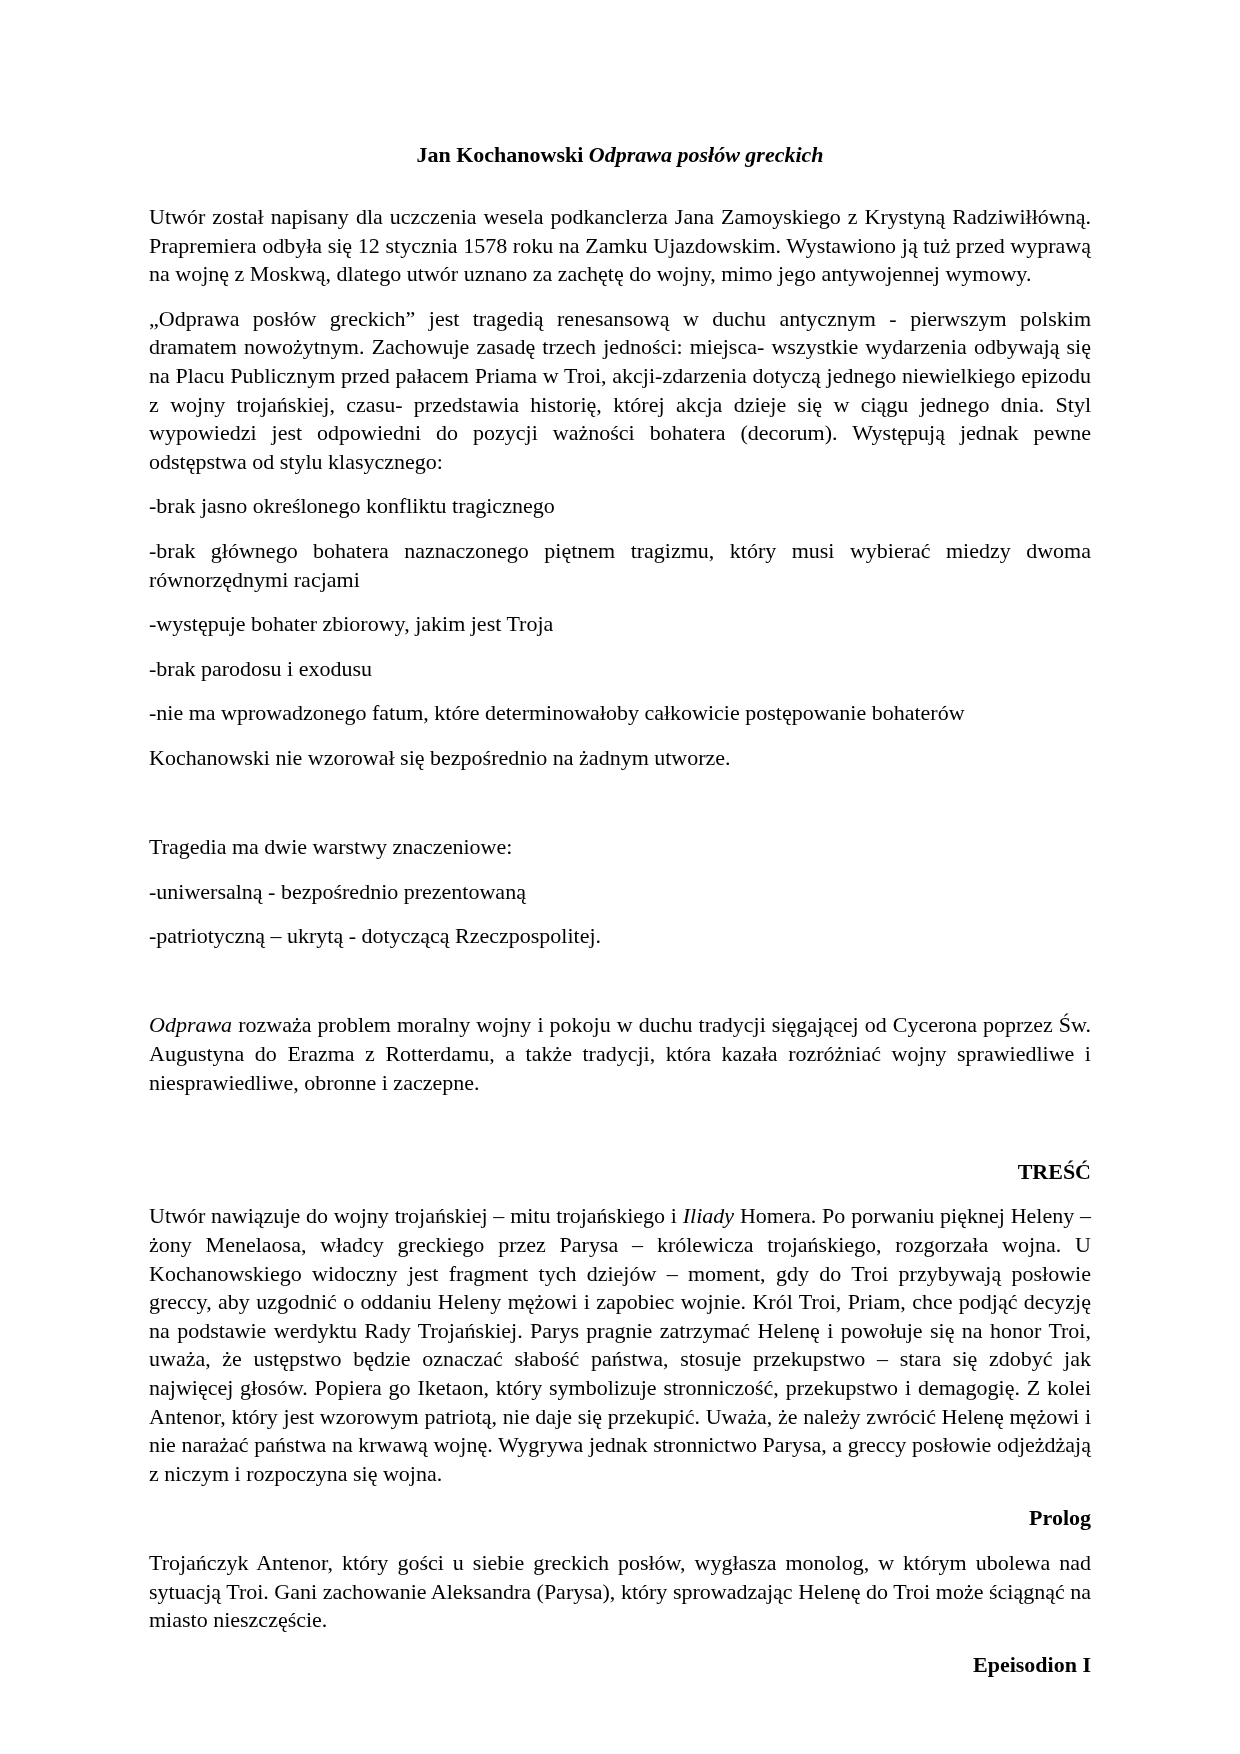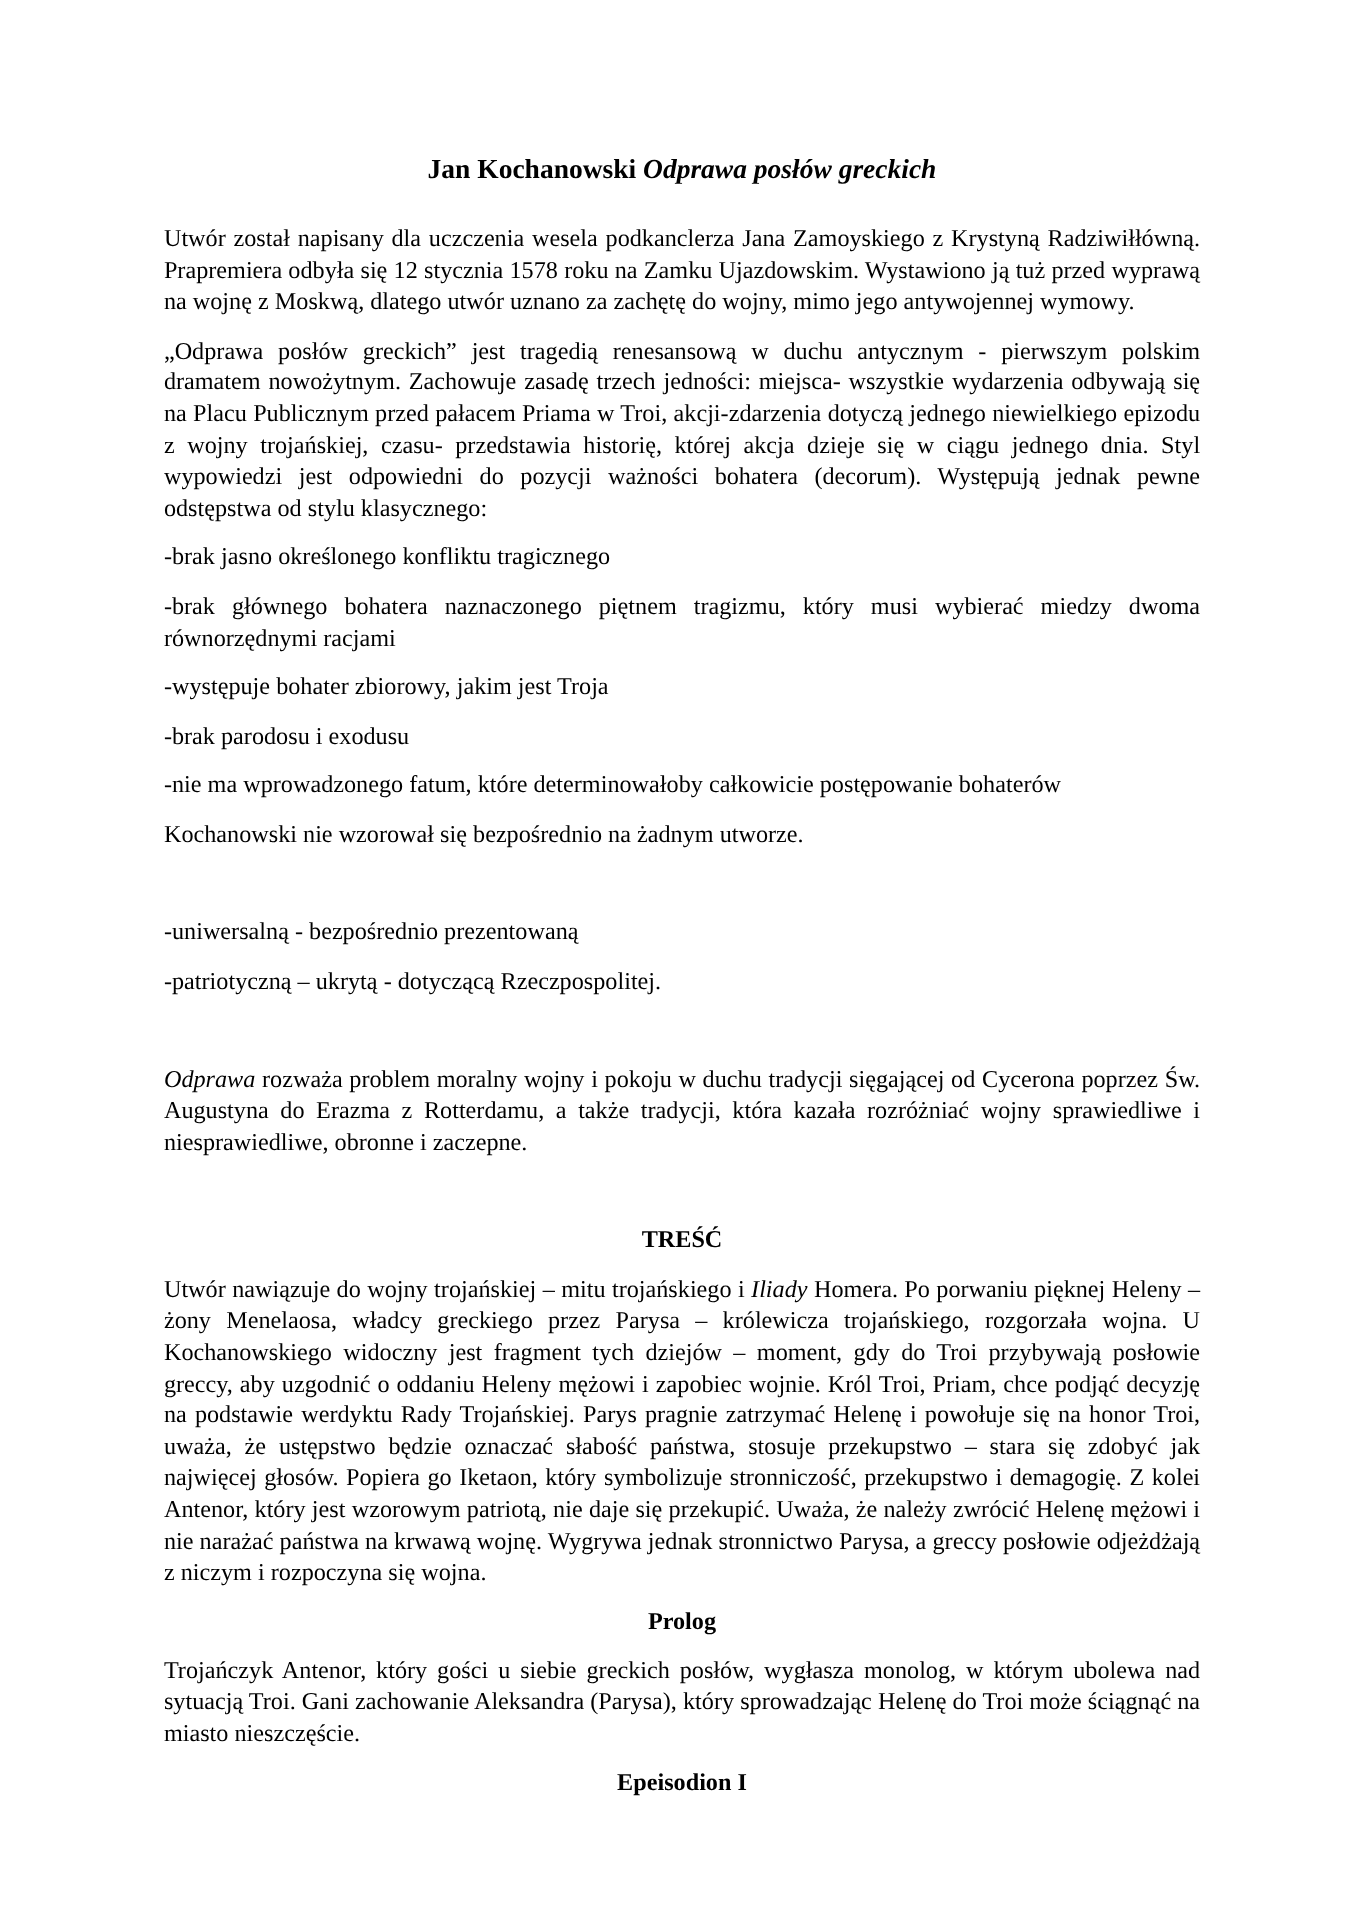--- a/index.html
+++ b/index.html
@@ -13,35 +13,35 @@
     height: 1754px;
     background: #ffffff;
     box-sizing: border-box;
     padding: 140px 133px 0 133px;
     font-family: "Liberation Serif", "DejaVu Serif", serif;
     color: #000000;
     overflow: hidden;
   }
   .doc-title {
     text-align: center;
-    font-size: 25px;
+    font-size: 22px;
     line-height: 30px;
     font-weight: bold;
     margin: 0 0 33px 0;
   }
   .para {
     margin: 16px;
     font-size: 22px;
     line-height: 28.6px;
     text-align: justify;
     text-justify: inter-word;
   }
   .heading {
     font-weight: bold;
-    text-align: center;
+    text-align: right;
   }
   .spacer {
     height: 28.6px;
   }
   .run-b { font-weight: bold; }
   .run-i { font-style: italic; }
 </style>
 </head>
 <body>
 
@@ -50,20 +50,21 @@
   <div>
       <p class="para"><span>Utwór został napisany dla uczczenia wesela podkanclerza Jana Zamoyskiego z Krystyną Radziwiłłówną. Prapremiera odbyła się 12 stycznia 1578 roku na Zamku Ujazdowskim. Wystawiono ją tuż przed wyprawą na wojnę z Moskwą, dlatego utwór uznano za zachętę do wojny, mimo jego antywojennej wymowy.</span></p>
       <p class="para"><span>„Odprawa posłów greckich” jest tragedią renesansową w duchu antycznym - pierwszym polskim dramatem nowożytnym. Zachowuje zasadę trzech jedności: miejsca- wszystkie wydarzenia odbywają się na Placu Publicznym przed pałacem Priama w Troi, akcji-zdarzenia dotyczą jednego niewielkiego epizodu z wojny trojańskiej, czasu- przedstawia historię, której akcja dzieje się w ciągu jednego dnia. Styl wypowiedzi jest odpowiedni do pozycji ważności bohatera (decorum). Występują jednak pewne odstępstwa od stylu klasycznego:</span></p>
       <p class="para"><span>-brak jasno określonego konfliktu tragicznego</span></p>
       <p class="para"><span>-brak głównego bohatera naznaczonego piętnem tragizmu, który musi wybierać miedzy dwoma równorzędnymi racjami</span></p>
       <p class="para"><span>-występuje bohater zbiorowy, jakim jest Troja</span></p>
       <p class="para"><span>-brak parodosu i exodusu</span></p>
       <p class="para"><span>-nie ma wprowadzonego fatum, które determinowałoby całkowicie postępowanie bohaterów</span></p>
       <p class="para"><span>Kochanowski nie wzorował się bezpośrednio na żadnym utworze.</span></p>
       <div class="spacer"></div>
+      <p class="para"><span>Tragedia ma dwie warstwy znaczeniowe:</span></p>
       <p class="para"><span>-uniwersalną - bezpośrednio prezentowaną</span></p>
       <p class="para"><span>-patriotyczną – ukrytą - dotyczącą Rzeczpospolitej.</span></p>
       <div class="spacer"></div>
       <p class="para"><span class="run-i">Odprawa</span><span> rozważa problem moralny wojny i pokoju w duchu tradycji sięgającej od Cycerona poprzez Św. Augustyna do Erazma z Rotterdamu, a także tradycji, która kazała rozróżniać wojny sprawiedliwe i niesprawiedliwe, obronne i zaczepne.</span></p>
       <div class="spacer"></div>
       <p class="para heading"><span class="run-b">TREŚĆ</span></p>
       <p class="para"><span>Utwór nawiązuje do wojny trojańskiej – mitu trojańskiego i </span><span class="run-i">Iliady</span><span> Homera. Po porwaniu pięknej Heleny – żony Menelaosa, władcy greckiego przez Parysa – królewicza trojańskiego, rozgorzała wojna. U Kochanowskiego widoczny jest fragment tych dziejów – moment, gdy do Troi przybywają posłowie greccy, aby uzgodnić o oddaniu Heleny mężowi i zapobiec wojnie. Król Troi, Priam, chce podjąć decyzję na podstawie werdyktu Rady Trojańskiej. Parys pragnie zatrzymać Helenę i powołuje się na honor Troi, uważa, że ustępstwo będzie oznaczać słabość państwa, stosuje przekupstwo – stara się zdobyć jak najwięcej głosów. Popiera go Iketaon, który symbolizuje stronniczość, przekupstwo i demagogię. Z kolei Antenor, który jest wzorowym patriotą, nie daje się przekupić. Uważa, że należy zwrócić Helenę mężowi i nie narażać państwa na krwawą wojnę. Wygrywa jednak stronnictwo Parysa, a greccy posłowie odjeżdżają z niczym i rozpoczyna się wojna.</span></p>
       <p class="para heading"><span class="run-b">Prolog</span></p>
       <p class="para"><span>Trojańczyk Antenor, który gości u siebie greckich posłów, wygłasza monolog, w którym ubolewa nad sytuacją Troi. Gani zachowanie Aleksandra (Parysa), który sprowadzając Helenę do Troi może ściągnąć na miasto nieszczęście.</span></p>
       <p class="para heading"><span class="run-b">Epeisodion I</span></p>

